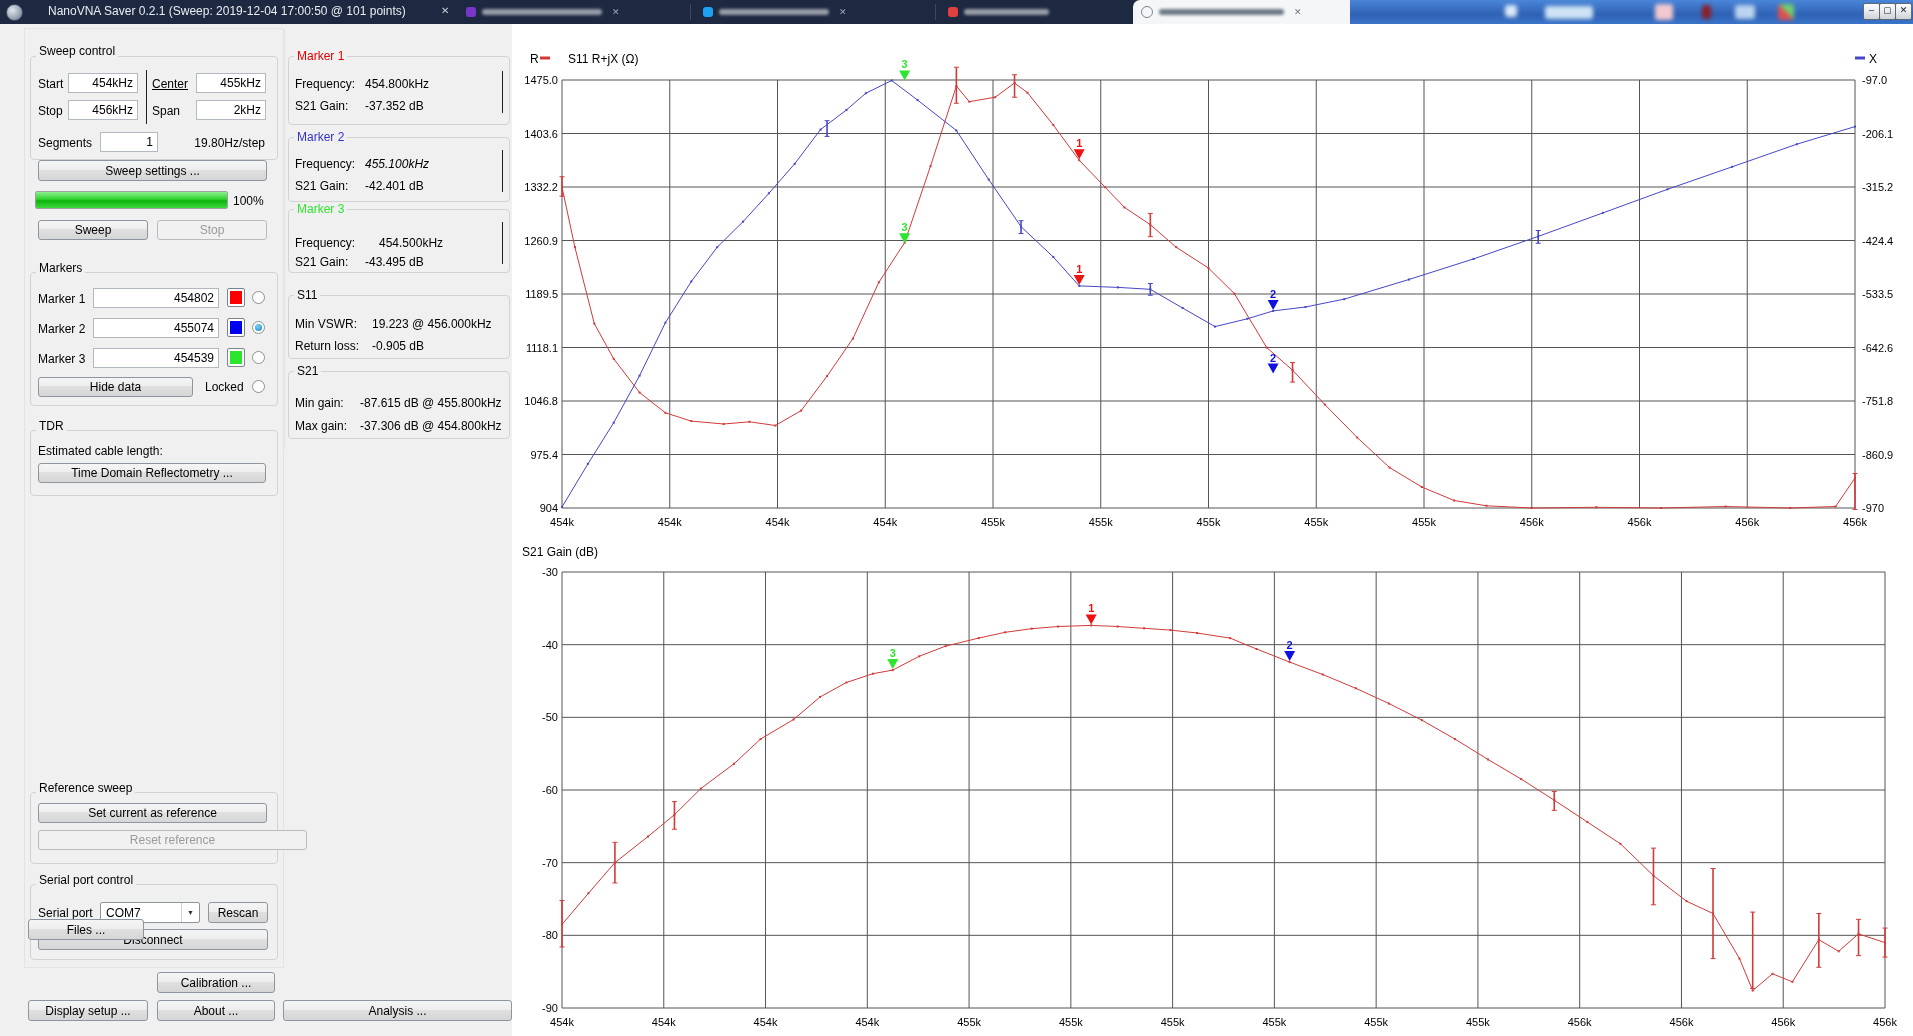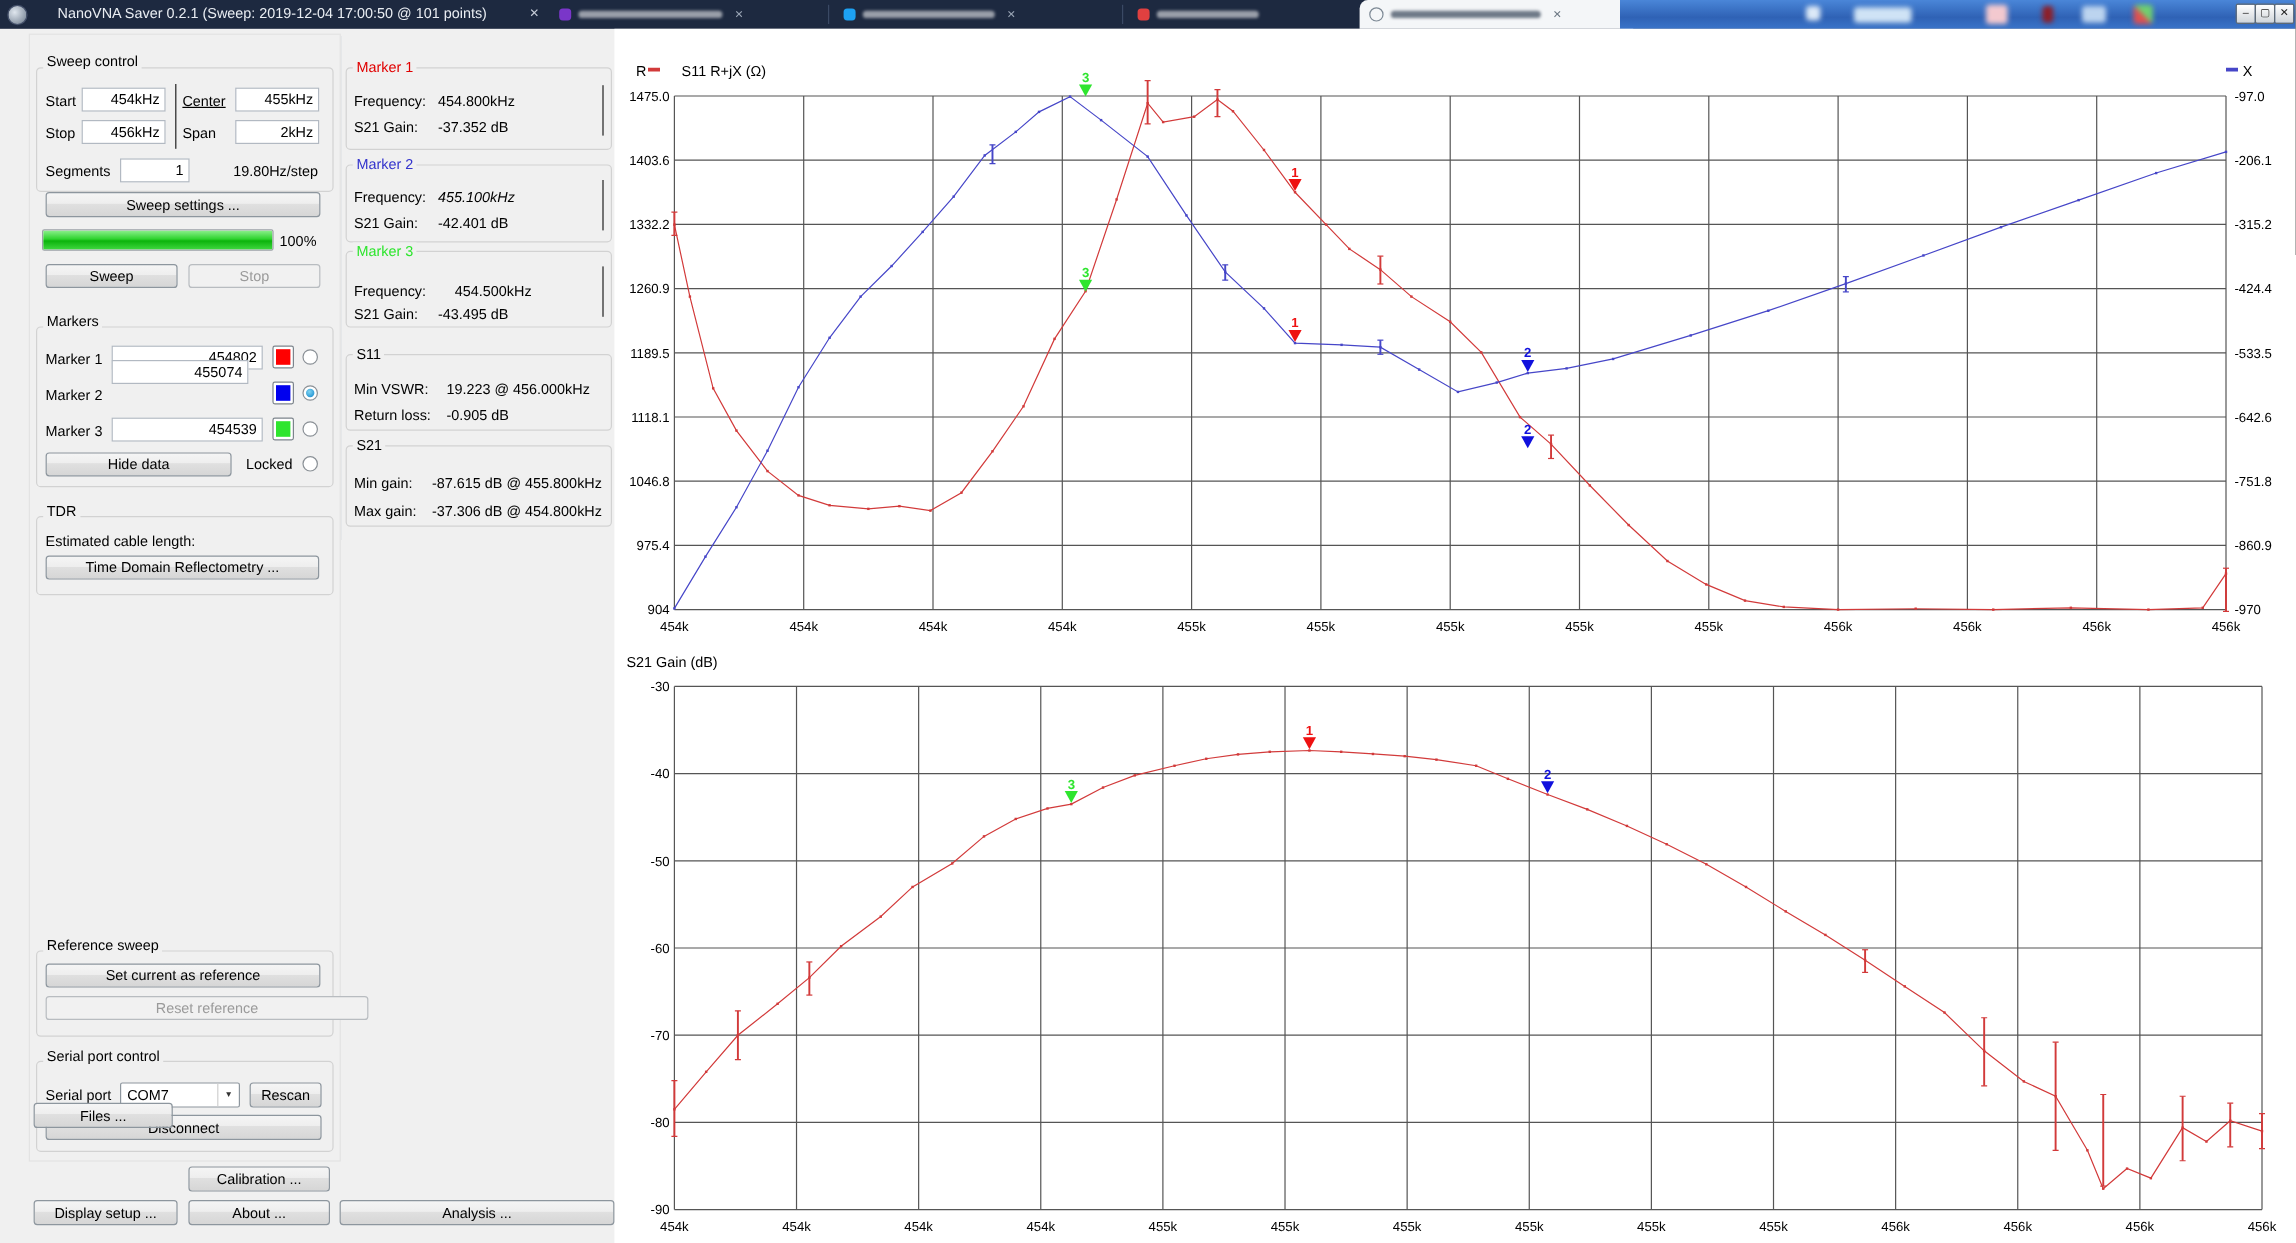--- a/index.html
+++ b/index.html
@@ -441,21 +441,21 @@
 
   <div class="gb" style="left:30px;top:272px;width:246px;height:132px;"></div>
   <div class="gbt" style="left:36px;top:261px;">Markers</div>
   <div class="lbl" style="left:38px;top:292px;">Marker 1</div>
   <input class="inp" style="left: 93px; top: 288px; width: 126px; height: 20px;" value="454802">
   <div class="swatch" style="left:227px;top:288px;">
       <div class="sf sw-fill" style="background: rgb(255, 0, 0);"></div>
     </div>
   <span class="radio mk-radio" style="left:252px;top:291px;"></span>
   <div class="lbl" style="left:38px;top:322px;">Marker 2</div>
-  <input class="inp" style="left: 93px; top: 300px; width: 114px; height: 20px;" value="455074">
+  <input class="inp" style="left: 93px; top: 318px; width: 126px; height: 20px;" value="455074">
   <div class="swatch" style="left:227px;top:318px;">
       <div class="sf sw-fill" style="background: rgb(0, 0, 238);"></div>
     </div>
   <span class="radio mk-radio checked" style="left:252px;top:321px;"></span>
   <div class="lbl" style="left:38px;top:352px;">Marker 3</div>
   <input class="inp" style="left: 93px; top: 348px; width: 126px; height: 20px;" value="454539">
   <div class="swatch" style="left:227px;top:348px;">
       <div class="sf sw-fill" style="background: rgb(46, 229, 46);"></div>
     </div>
   <span class="radio mk-radio" style="left:252px;top:351px;"></span>

